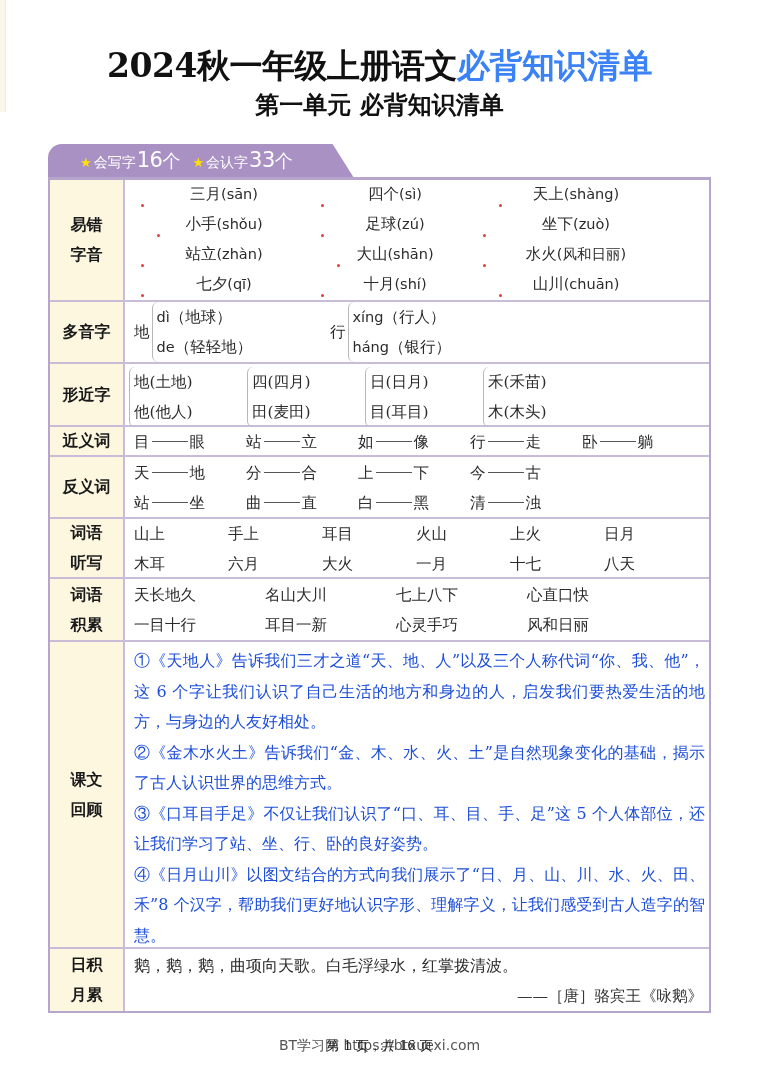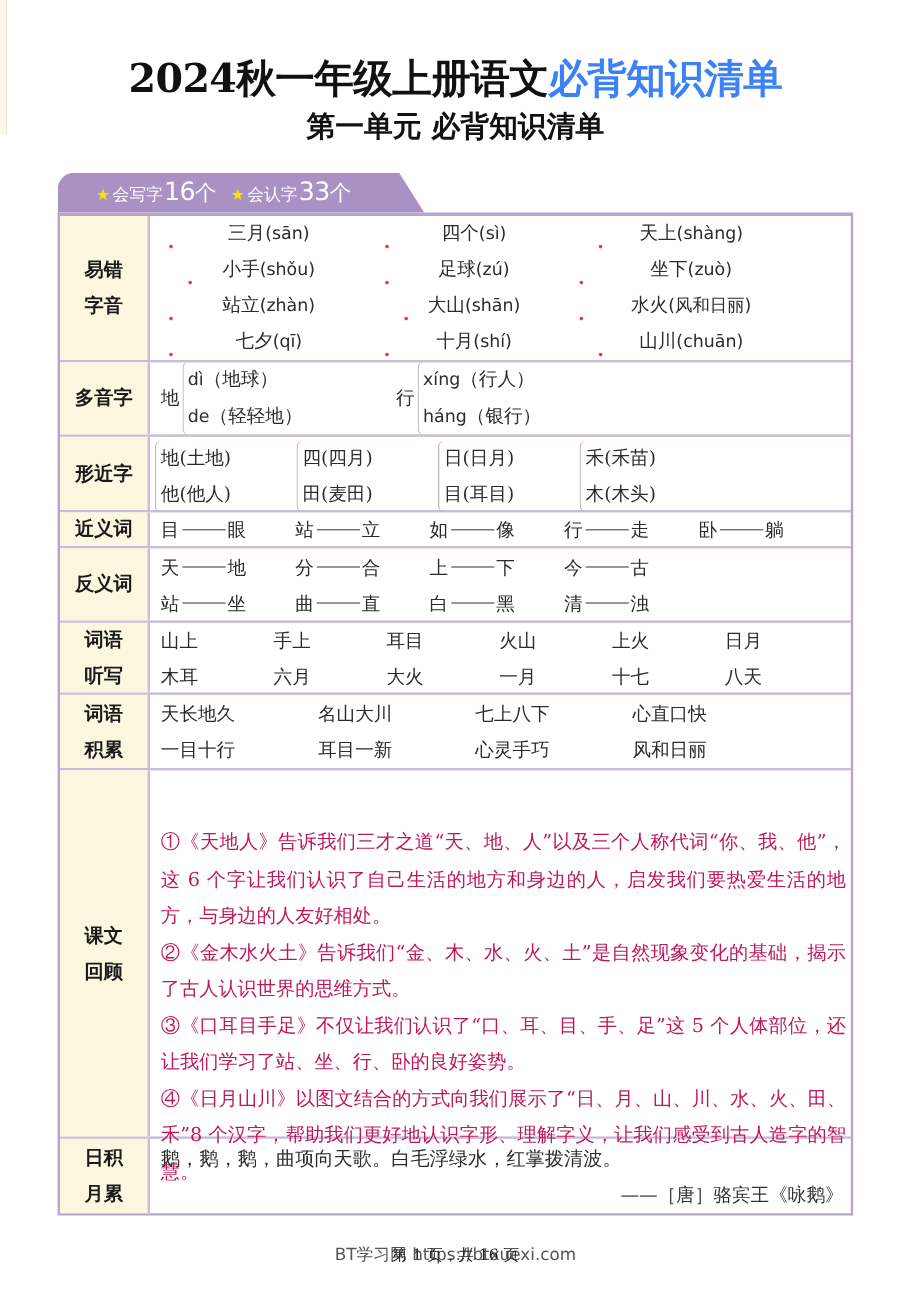--- a/index.html
+++ b/index.html
@@ -50,21 +50,21 @@
 
   
   .dict-row { display: flex; height: 30px; align-items: center; }
   .dict-row span { width: 94px; white-space: nowrap; }
 
   
   .idiom-row { display: flex; height: 30px; padding-top: 1px; }
   .idiom-row span { width: 131px; white-space: nowrap; }
 
   
-  .review { padding: 4px 4px 4px 9px; font-size: 16px; line-height: 30.5px; text-align: justify; color: #be185d; margin-top: 41px; }
+  .review { padding: 4px 4px 4px 9px; font-size: 16px; line-height: 30.5px; text-align: justify; color: #1d4ed8; }
   .review p { margin: 0; }
 
   
   .poem { padding: 2px 6px 0 9px; }
   .poem-line { font-size: 16px; line-height: 30px; }
   .poem-src { text-align: right; font-size: 15.5px; line-height: 30px; color: #333; }
 
   .footer { position: absolute; top: 1037px; left: 0; width: 759px; height: 20px; text-align: center; font-family: "DejaVu Sans", sans-serif; font-size: 14px; color: #555; }
   .footer span { position: absolute; left: 0; width: 759px; top: 0; }
   .footer .pg { font-family: "DejaVu Serif", serif; color: #222; font-size: 13px; }

